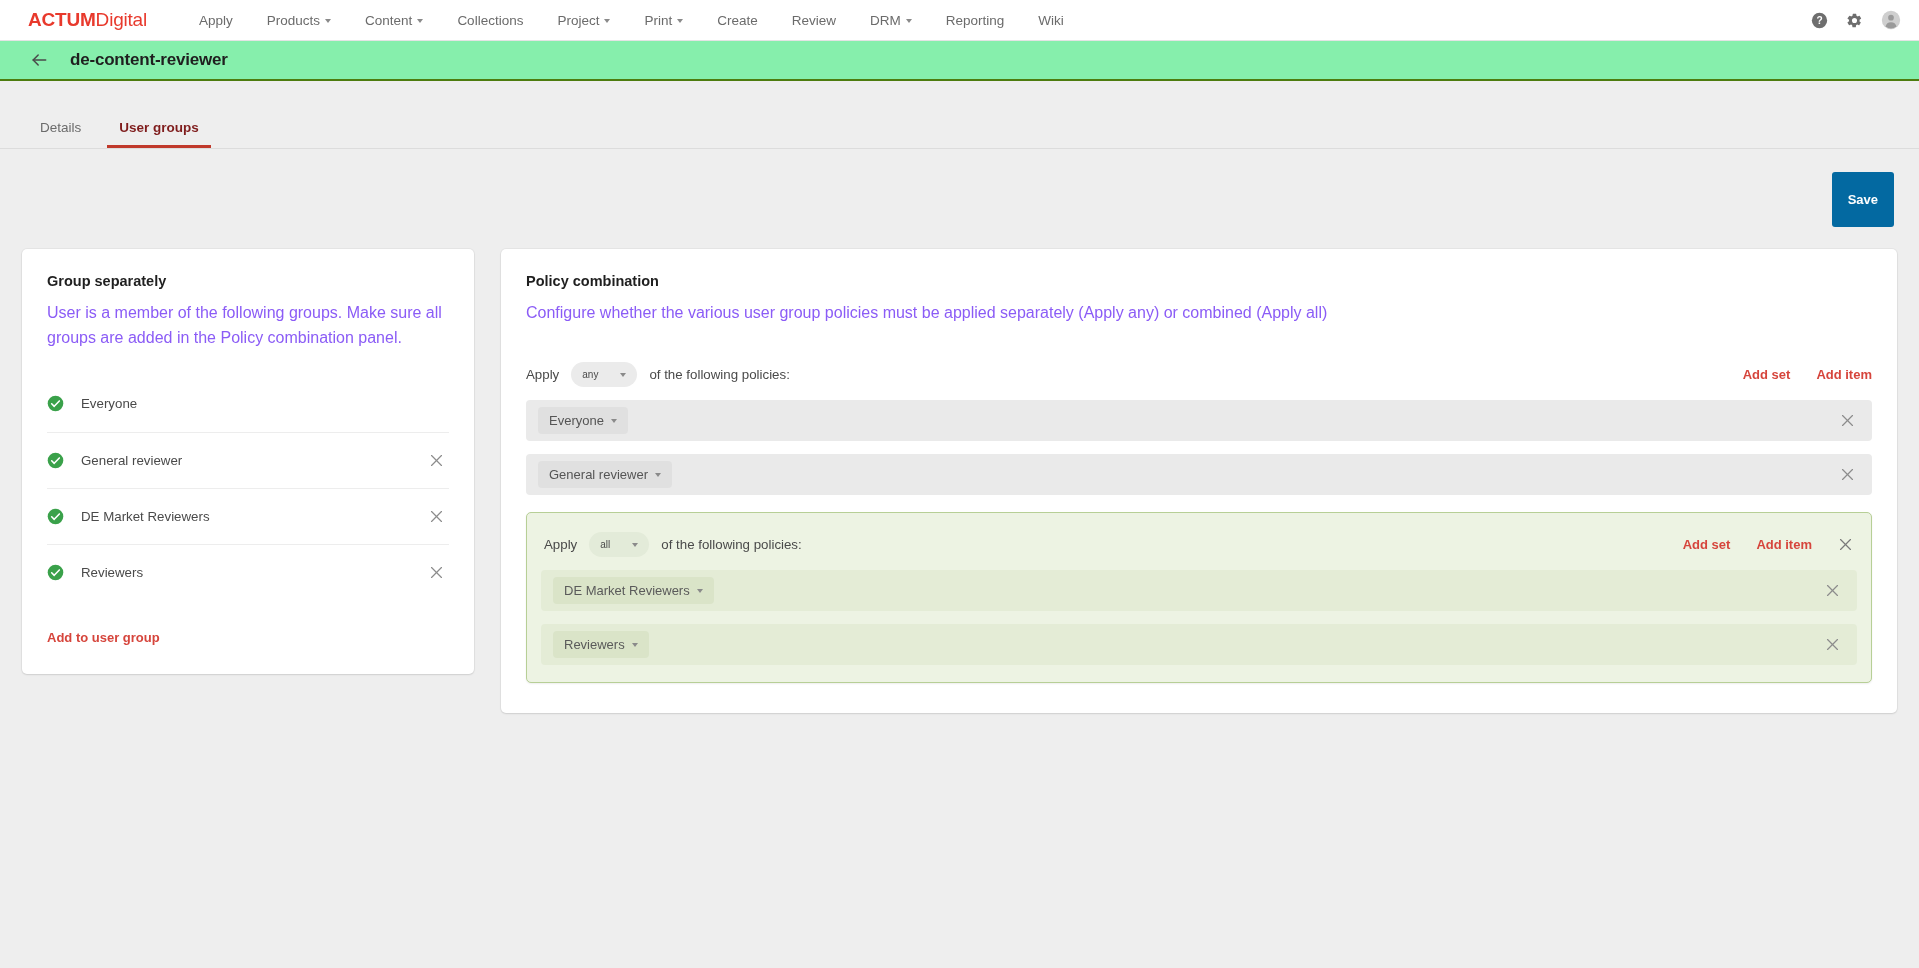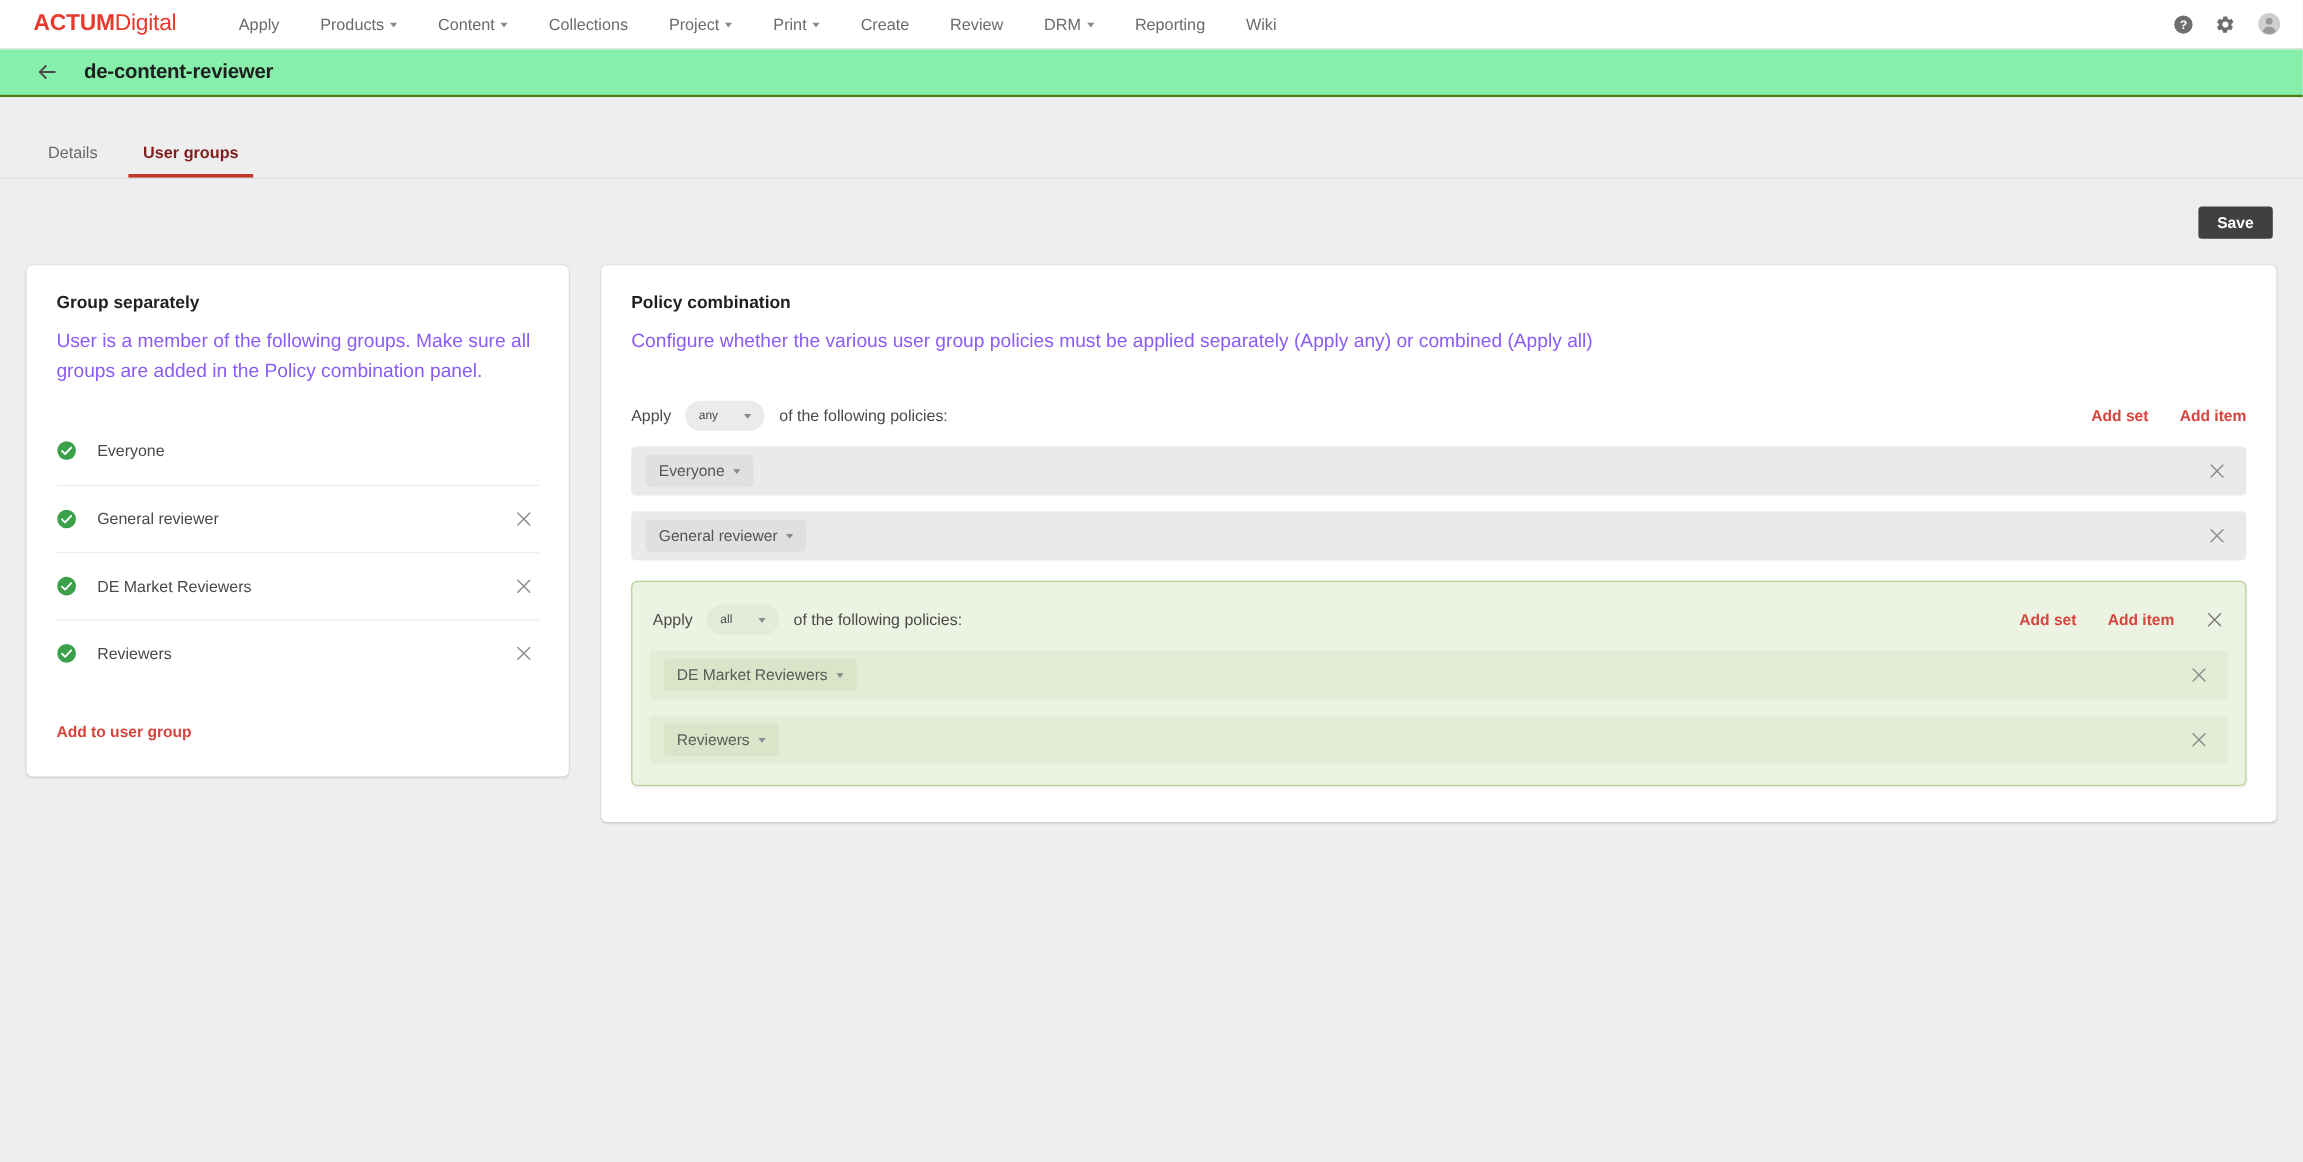--- a/index.html
+++ b/index.html
@@ -114,28 +114,28 @@
   
   .content { padding: 0 22px; }
 
   .save-row {
     display: flex;
     justify-content: flex-end;
     padding-top: 23px;
     padding-right: 3px;
   }
   .save-btn {
-    background: #404040;
+    background: #0369a1;
     color: #ffffff;
     border: none;
     border-radius: 3px;
     font-size: 13px;
     font-weight: 700;
     font-family: "Liberation Sans", sans-serif;
-    padding: 7px 16px;
+    padding: 21px 16px;
     cursor: pointer;
     line-height: 1;
   }
 
   .panels {
     display: flex;
     align-items: flex-start;
     gap: 27px;
     margin-top: 22px;
   }

